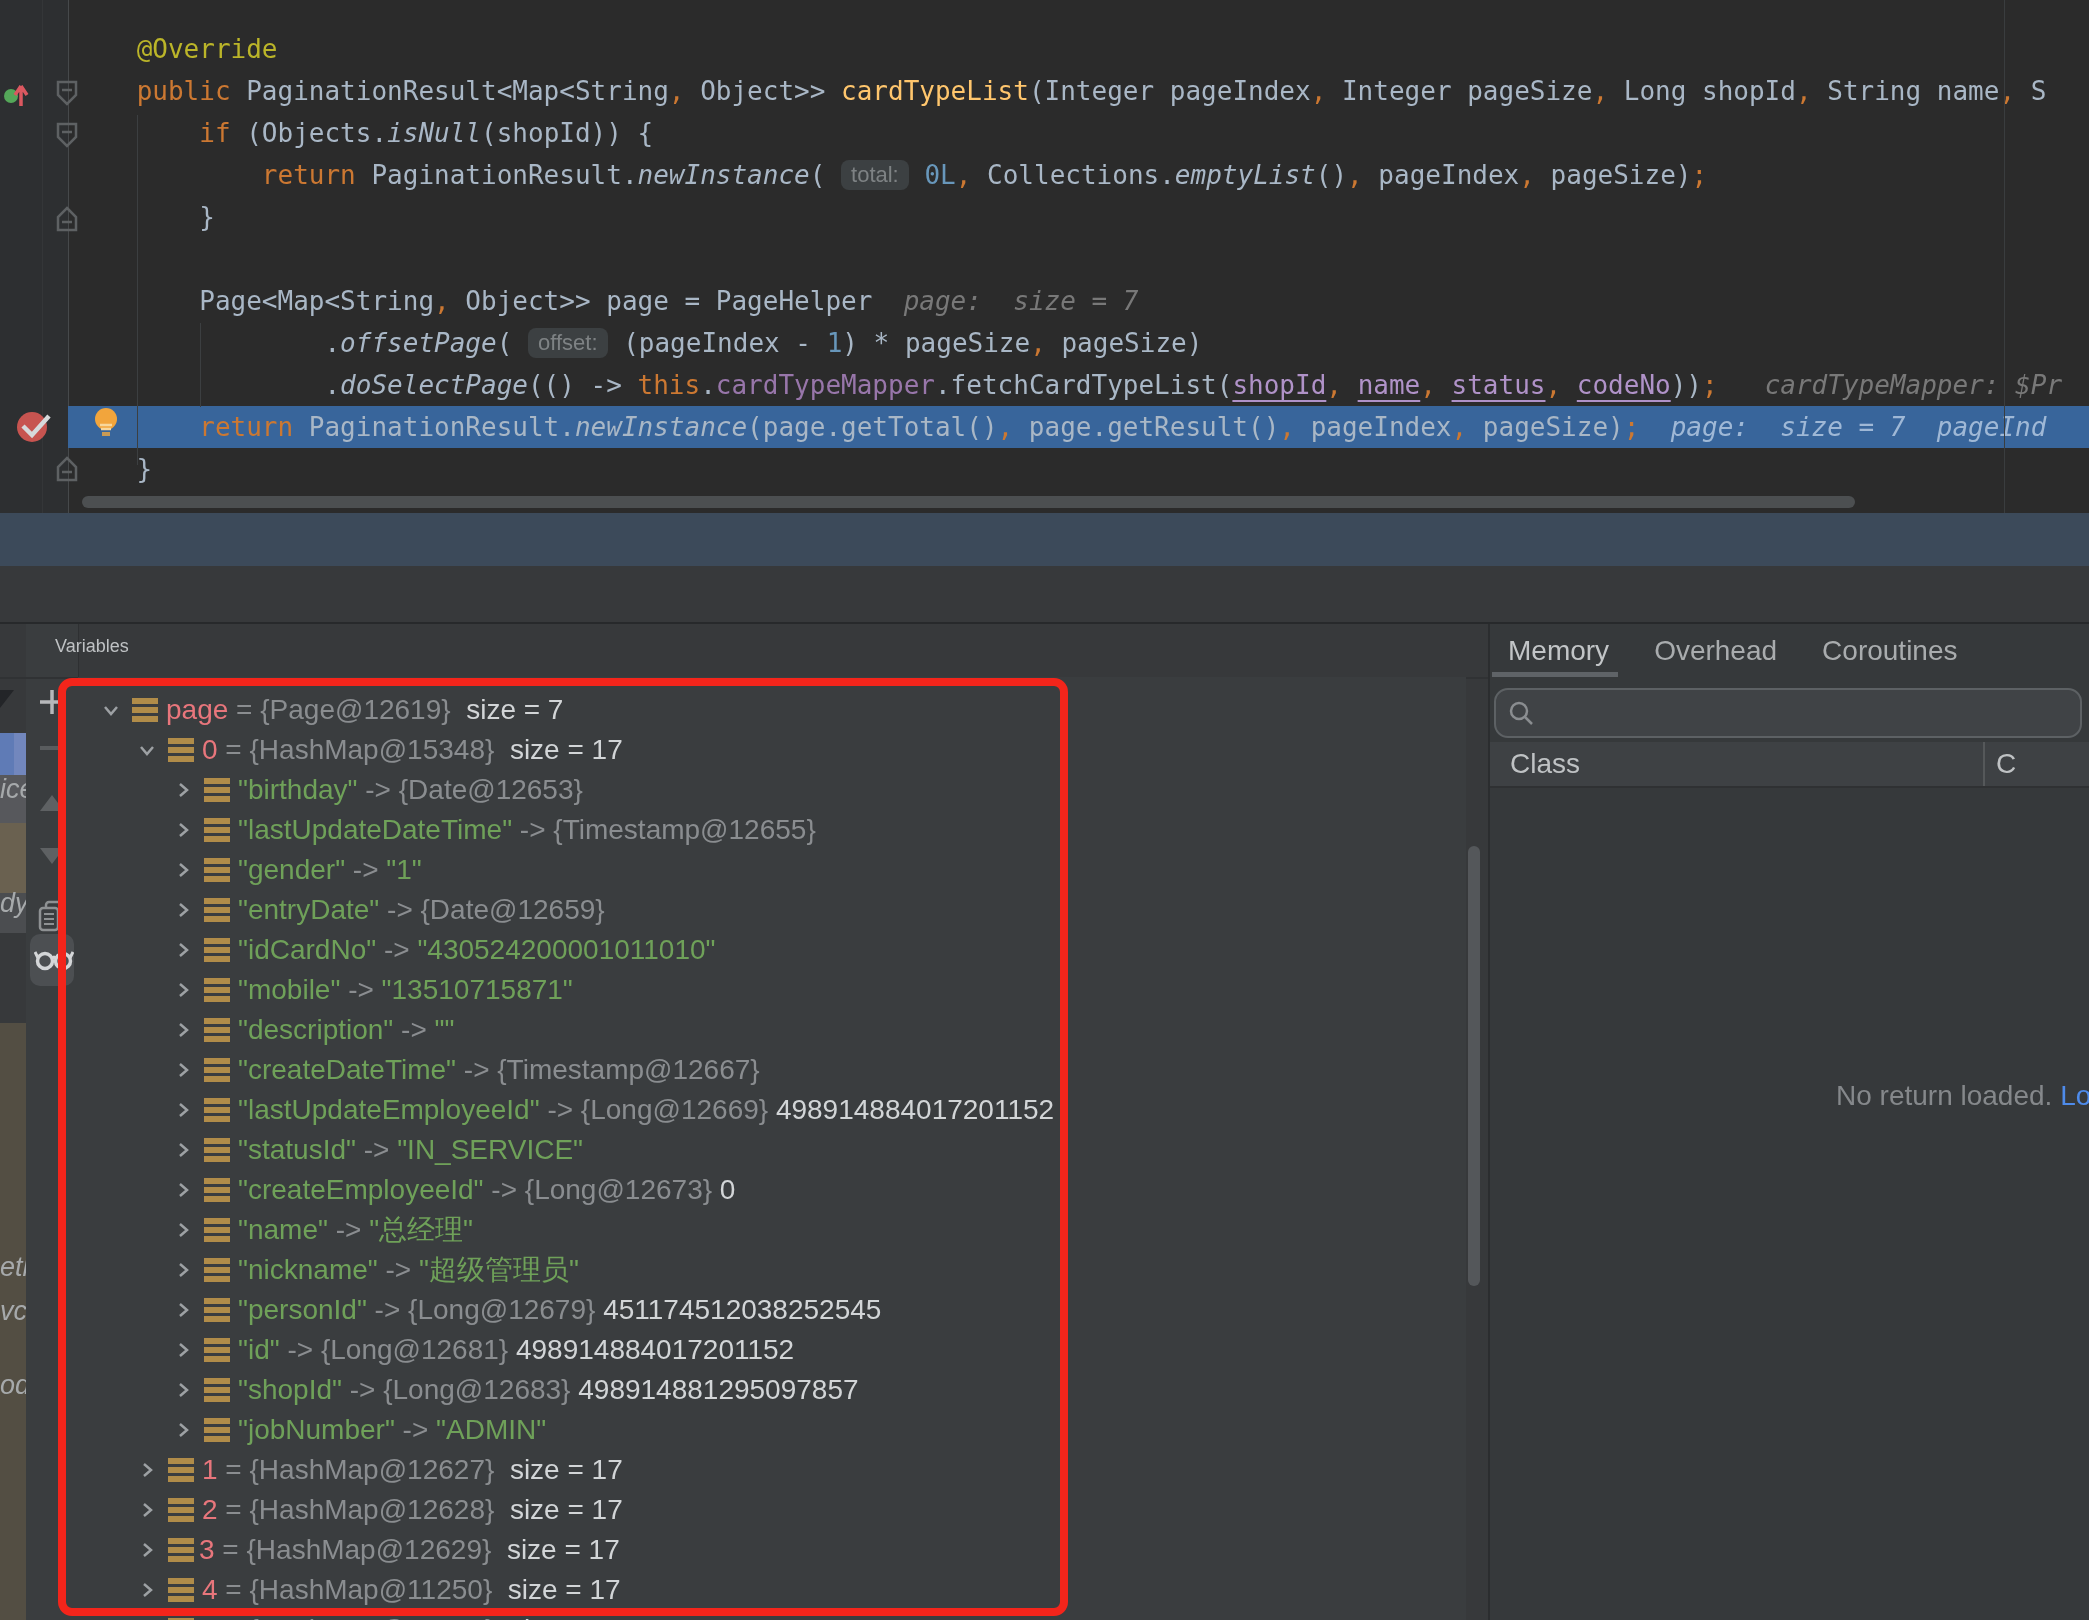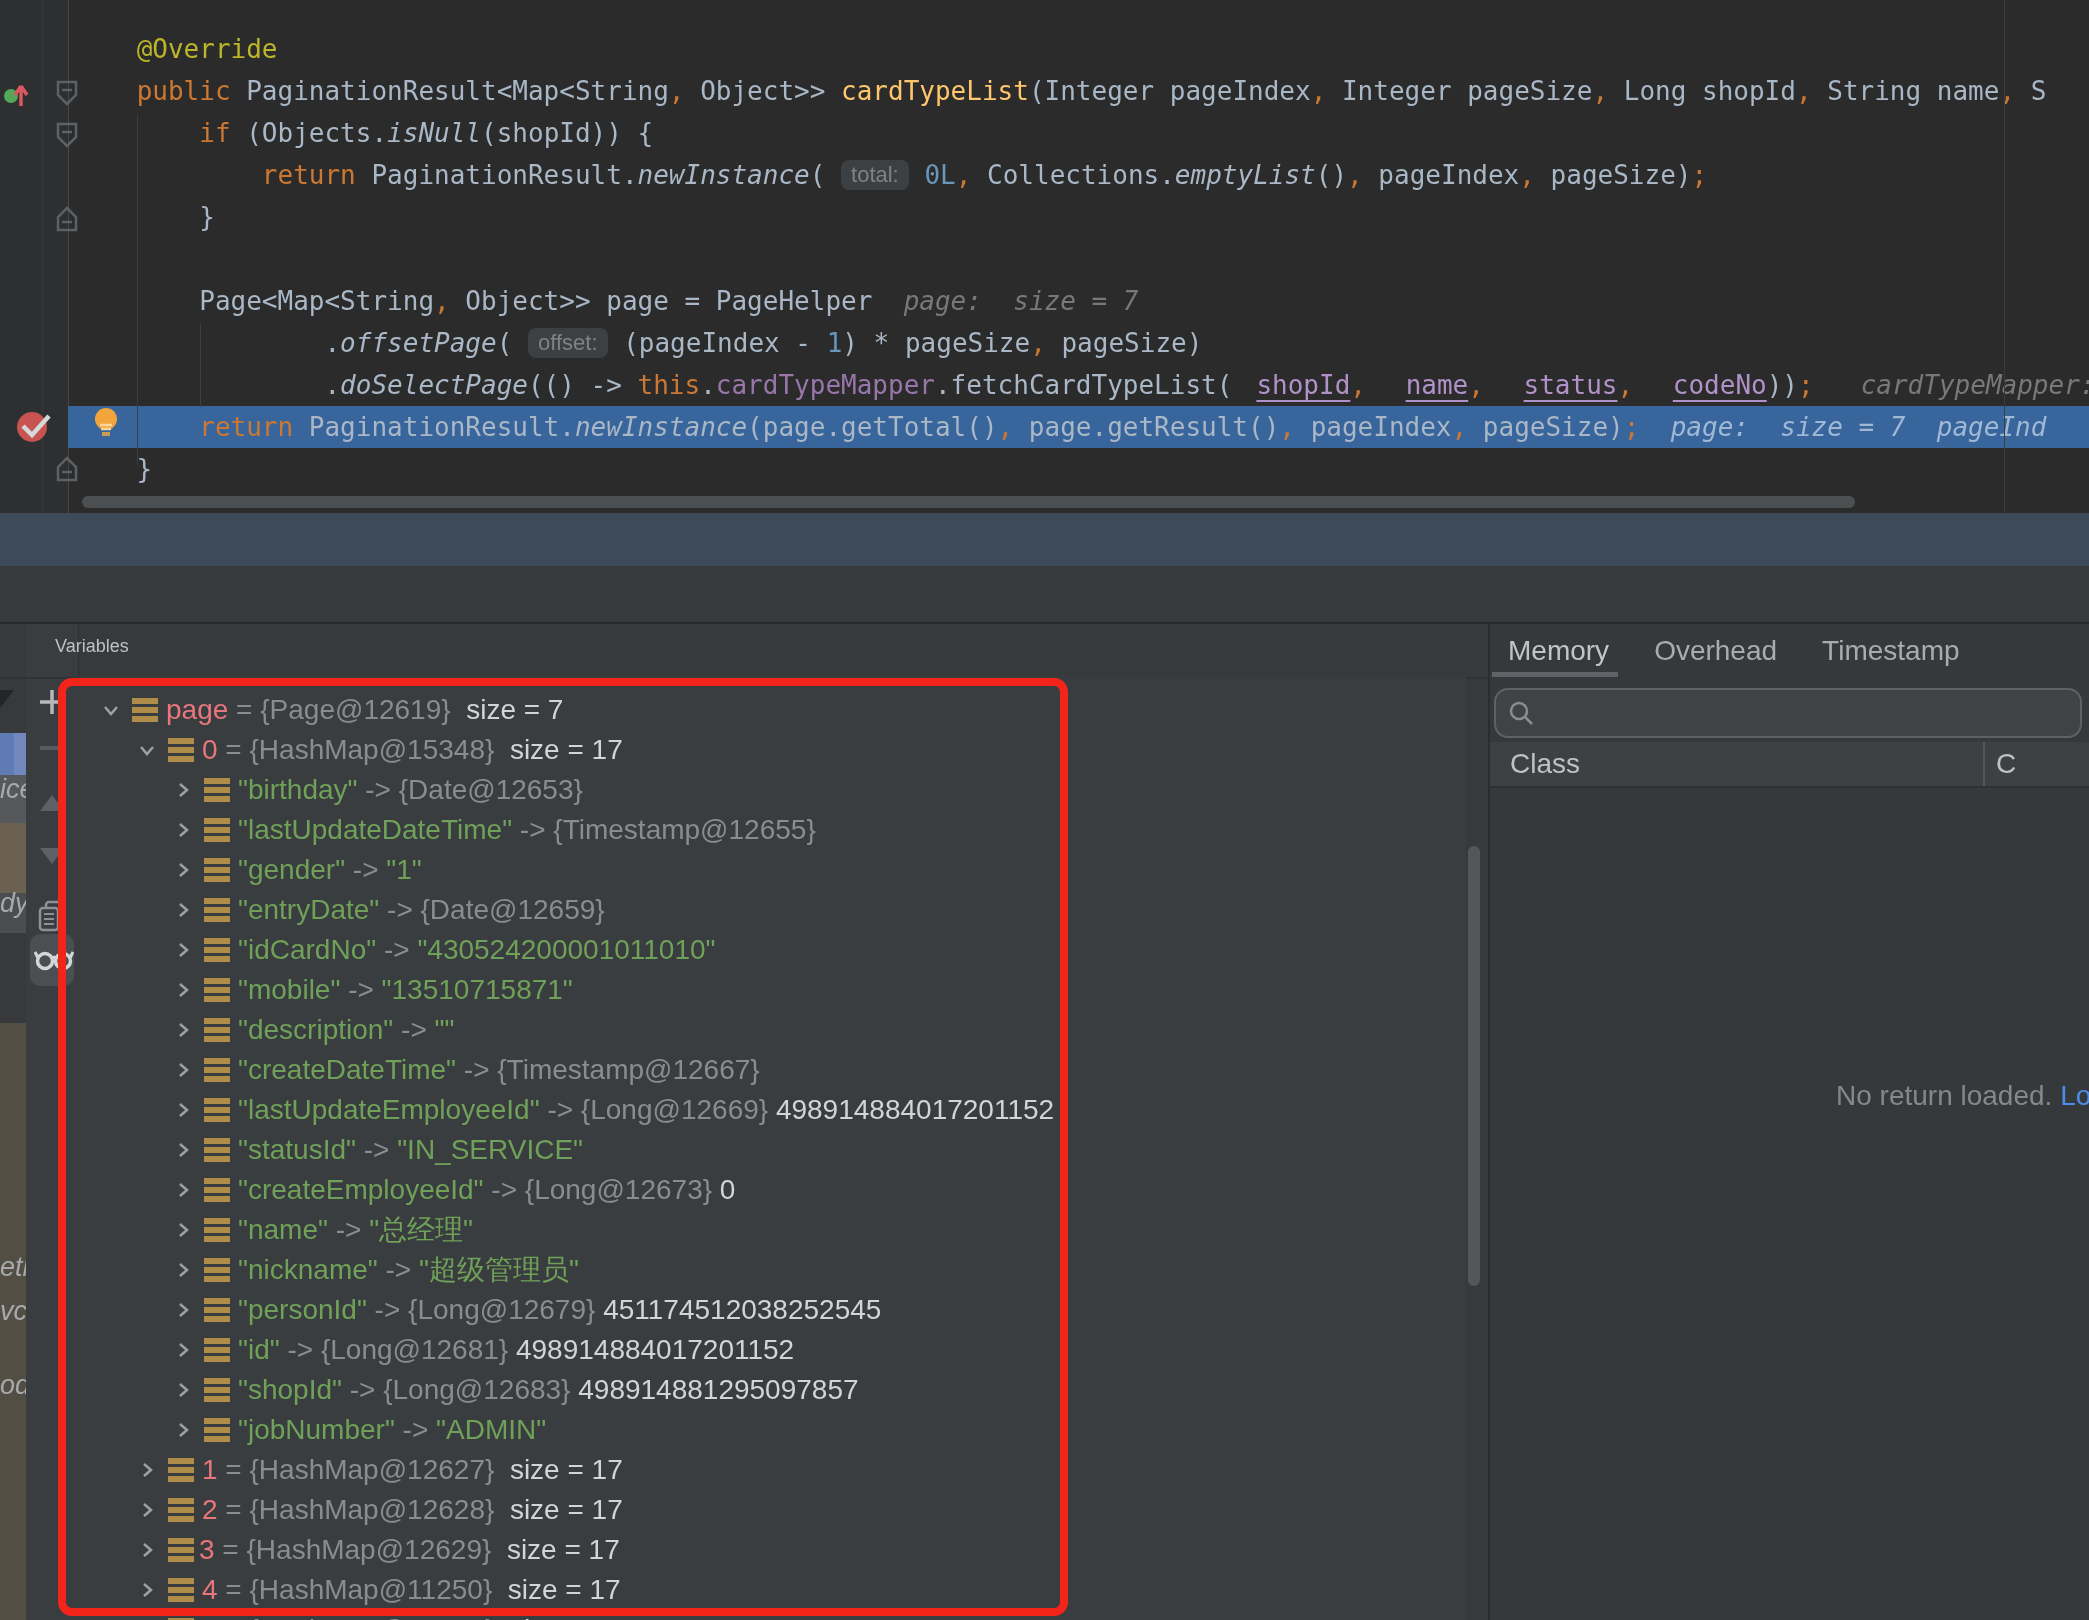--- a/index.html
+++ b/index.html
@@ -11,21 +11,21 @@
   #editor{left:0;top:0;width:2089px;height:513px;background:#2B2B2B;overflow:hidden;}
   #gutter-bg{left:0;top:0;width:68px;height:513px;background:#2D2F31;}
   .vline{width:1px;background:#3C3F41;}
   #hl-band{left:68px;top:406px;width:2021px;height:42px;background:#38659B;}
   #code{left:74px;top:28px;font-family:"DejaVu Sans Mono",monospace;font-size:26px;
         line-height:42px;white-space:pre;}
   .cl{height:42px;}
   .c-d{color:#A9B7C6}.c-k{color:#CC7832}.c-a{color:#BBB529}.c-f{color:#FFC66D}
   .c-n{color:#6897BB}.c-fl{color:#9876AA}
   .c-i{color:#A9B7C6;font-style:italic}
-  .c-p{color:#B092C8;text-decoration:underline;text-underline-offset:6px;margin-left:24px;}
+  .c-p{color:#B092C8;text-decoration:underline;text-underline-offset:6px;}
   .c-h1{color:#787878;font-style:italic}
   .c-h2{color:#9FB8D6;font-style:italic}
   .chip{display:inline-block;background:#3C4042;color:#7E8284;border-radius:8px;
         padding:1px 10px;font-family:"Liberation Sans",sans-serif;font-size:22px;
         font-style:normal;line-height:28px;vertical-align:2px;}
   #h-scrollbar{left:82px;top:496px;width:1773px;height:12px;background:#4C4F51;border-radius:6px;}
 
   
   #band{left:0;top:513px;width:2089px;height:53px;background:#3C4A5A;}
   #bottom{left:0;top:566px;width:2089px;height:1054px;background:#37393B;}
@@ -234,21 +234,21 @@
         </svg><span class="vicon" style="left: 90px;"></span><span class="ttxt" style="left: 124px;"><span class="t-nm">5</span><span class="t-g"> = {HashMap@12631}  </span><span class="t-w">size = 17</span></span></div>
     </div>
   <div class="abs" id="tree-scrollbar"></div>
 
   <div class="abs" style="left:1488px;top:624px;width:2px;height:996px;background:#2B2D2F;"></div>
 
   <div class="abs" id="right-panel">
     <div id="tabs">
         <span class="tab active">Memory</span>
         <span class="tab">Overhead</span>
-        <span class="tab">Timestamp</span>
+        <span class="tab">Coroutines</span>
       </div>
     <div class="abs" id="tab-indicator"></div>
     <div class="abs" id="search-box">
       <svg class="abs" style="left:12px;top:10px;" width="26" height="26">
         <circle cx="11" cy="11" r="8" stroke="#8A8D90" stroke-width="2.5" fill="none"></circle>
         <path d="M17 17 L24 24" stroke="#8A8D90" stroke-width="2.5"></path>
       </svg>
       <input id="search-input" value="" style="">
     </div>
     <div class="abs" id="class-row">

